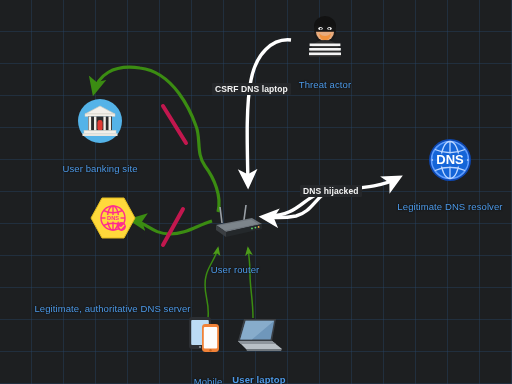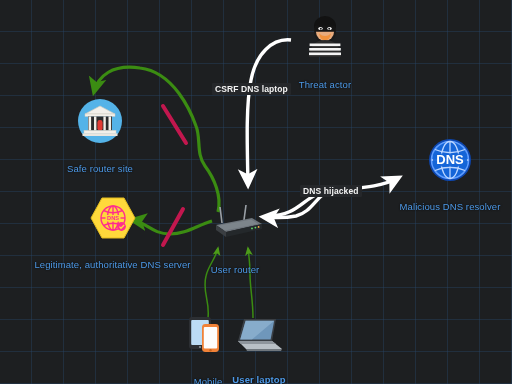--- a/index.html
+++ b/index.html
@@ -70,21 +70,21 @@
         <rect x="11" y="18.5" width="24" height="14" fill="#2b2b2b"></rect>
         <rect x="11.5" y="18.5" width="2.6" height="14" fill="#f2f0ea"></rect>
         <rect x="31.5" y="18.5" width="2.6" height="14" fill="#f2f0ea"></rect>
         <rect x="17" y="18.5" width="2.4" height="14" fill="#efede7"></rect>
         <rect x="26.4" y="18.5" width="2.4" height="14" fill="#efede7"></rect>
         <rect x="20.4" y="22" width="5.2" height="10.6" rx="2.4" fill="#e03a33"></rect>
         <rect x="7" y="32.4" width="32" height="3.2" fill="#f2f0ea" stroke="#cfcbc0" stroke-width=".5"></rect>
         <rect x="5.5" y="35.4" width="35" height="2.6" fill="#e9e6df"></rect>
       </svg>
     </div>
-    <div class="nlabel">Safe router site</div>
+    <div class="nlabel">User banking site</div>
   </div>
 
   <div class="node" style="left:287px;top:12px;width:76px;">
     <div class="ico">
       <svg width="44" height="48" viewBox="0 0 44 48">
         <path d="M11,16 a11,11 0 0 1 22,0 v4 a11,11 0 0 1 -22,0 z" fill="#1a1a1a"></path>
         <path d="M13,17 a9,9 0 0 1 18,0 v3 a9,9 0 0 1 -18,0 z" fill="#e8ab7d"></path>
         <path d="M11,14 a11,10 0 0 1 22,0 v2 h-22 z" fill="#121212"></path>
         <rect x="11.5" y="13.5" width="21" height="6.2" rx="1.6" fill="#151515"></rect>
         <ellipse cx="17.5" cy="16.6" rx="2.2" ry="1.5" fill="#ffffff"></ellipse>
@@ -110,24 +110,24 @@
           <line x1="3.6" y1="22" x2="40.4" y2="22"></line>
           <line x1="22" y1="3.5" x2="22" y2="40.5"></line>
           <ellipse cx="22" cy="22" rx="9" ry="18.5"></ellipse>
           <path d="M7,11.5 q15,6.5 30,0"></path>
           <path d="M7,32.5 q15,-6.5 30,0"></path>
         </g>
         <rect x="5" y="15.5" width="34" height="13" rx="1" fill="#1565d8" opacity=".92"></rect>
         <text x="22" y="26" font-family="Liberation Sans, sans-serif" font-size="13" font-weight="bold" fill="#ffffff" text-anchor="middle">DNS</text>
       </svg>
     </div>
-    <div class="nlabel">Malicious DNS resolver</div>
+    <div class="nlabel">Legitimate DNS resolver</div>
   </div>
 
-  <div class="node" style="left:20px;top:196px;width:185px;">
+  <div class="node" style="left:20px;top:196px;width:185px;gap:44px;">
     <div class="ico">
       <svg width="46" height="44" viewBox="0 0 46 44">
         <polygon points="12,2 34,2 45,22 34,42 12,42 1,22" fill="#ffd93b" stroke="#e2bc1f" stroke-width="1"></polygon>
         <g stroke="#ff2d8e" stroke-width="1.4" fill="none">
           <circle cx="23" cy="22" r="12"></circle>
           <ellipse cx="23" cy="22" rx="5.6" ry="12"></ellipse>
           <line x1="11" y1="22" x2="35" y2="22"></line>
           <line x1="23" y1="10" x2="23" y2="34"></line>
           <path d="M13.5,14.5 q9.5,4.5 19,0"></path>
           <path d="M13.5,29.5 q9.5,-4.5 19,0"></path>

